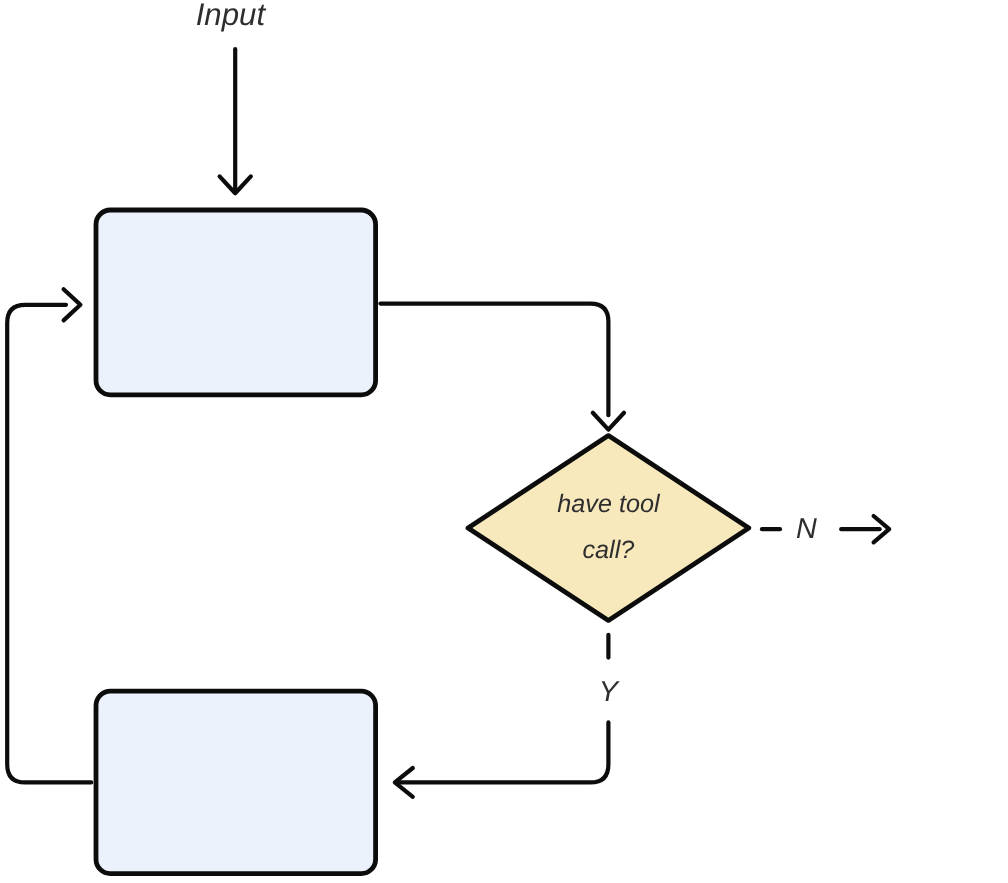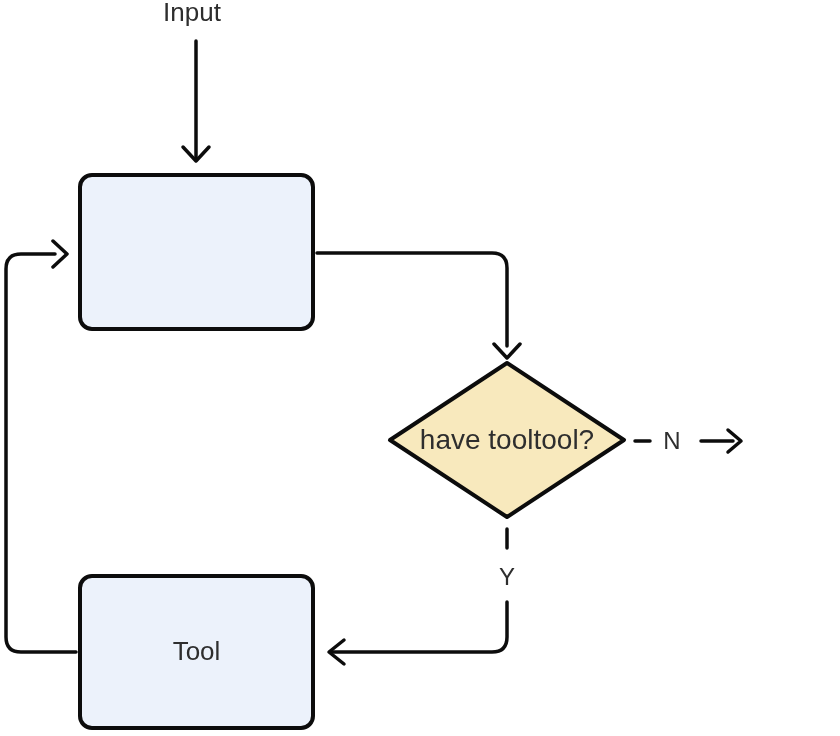--- a/index.html
+++ b/index.html
@@ -6,20 +6,21 @@
   html, body {
     font-family: "Liberation Sans", "DejaVu Sans", sans-serif;
     background: #ffffff;
   }
   .canvas {
     position: relative;
     width: 840px;
     height: 736px;
     background: var(--background, #ffffff);
     overflow: hidden;
+    font-style: italic;
   }
   .canvas svg {
     position: absolute;
     left: 0;
     top: 0;
   }
   .edge {
     stroke: var(--stroke, #0c0c0c);
     stroke-width: 3.5;
     fill: none;
@@ -39,23 +40,23 @@
     align-items: center;
     justify-content: center;
     text-align: center;
     color: var(--text, #2e2e2e);
     font-size: 26px;
     line-height: 1.2;
     white-space: nowrap;
   }
   .label.small { font-size: 24px; }
   .label.multiline {
-    flex-direction: row;
+    flex-direction: column;
     line-height: 38px;
-    font-size: 28px;
+    font-size: 21px;
   }
 </style>
 </head>
 <body>
 
 <div class="canvas">
 
   <svg width="840" height="736" viewBox="0 0 840 736">
 
     <path class="edge" d="M196,41 V158"></path>
@@ -78,23 +79,22 @@
     <rect class="node-border process" x="80" y="175" width="233" height="154" rx="12"></rect>
     <polygon class="node-border decision" points="507,363 624,440 507,517 390,440"></polygon>
     <rect class="node-border process" x="80" y="576" width="233" height="152" rx="12"></rect>
   </svg>
 
   <div class="label" style="left:122px; top:-3px; width:140px; height:32px;">Input</div>
 
 
   <div class="label multiline" style="left:390px; top:402px; width:234px; height:76px;">
     <div>have tool</div>
-    <div>tool?</div>
+    <div>call?</div>
   </div>
 
   <div class="label small" style="left:652px; top:426px; width:40px; height:30px;">N</div>
 
 
   <div class="label small" style="left:487px; top:562px; width:40px; height:30px;">Y</div>
 
-  <div class="label" style="left:80px; top:576px; width:233px; height:152px;">Tool</div>
 
 </div>
 
 </body></html>

